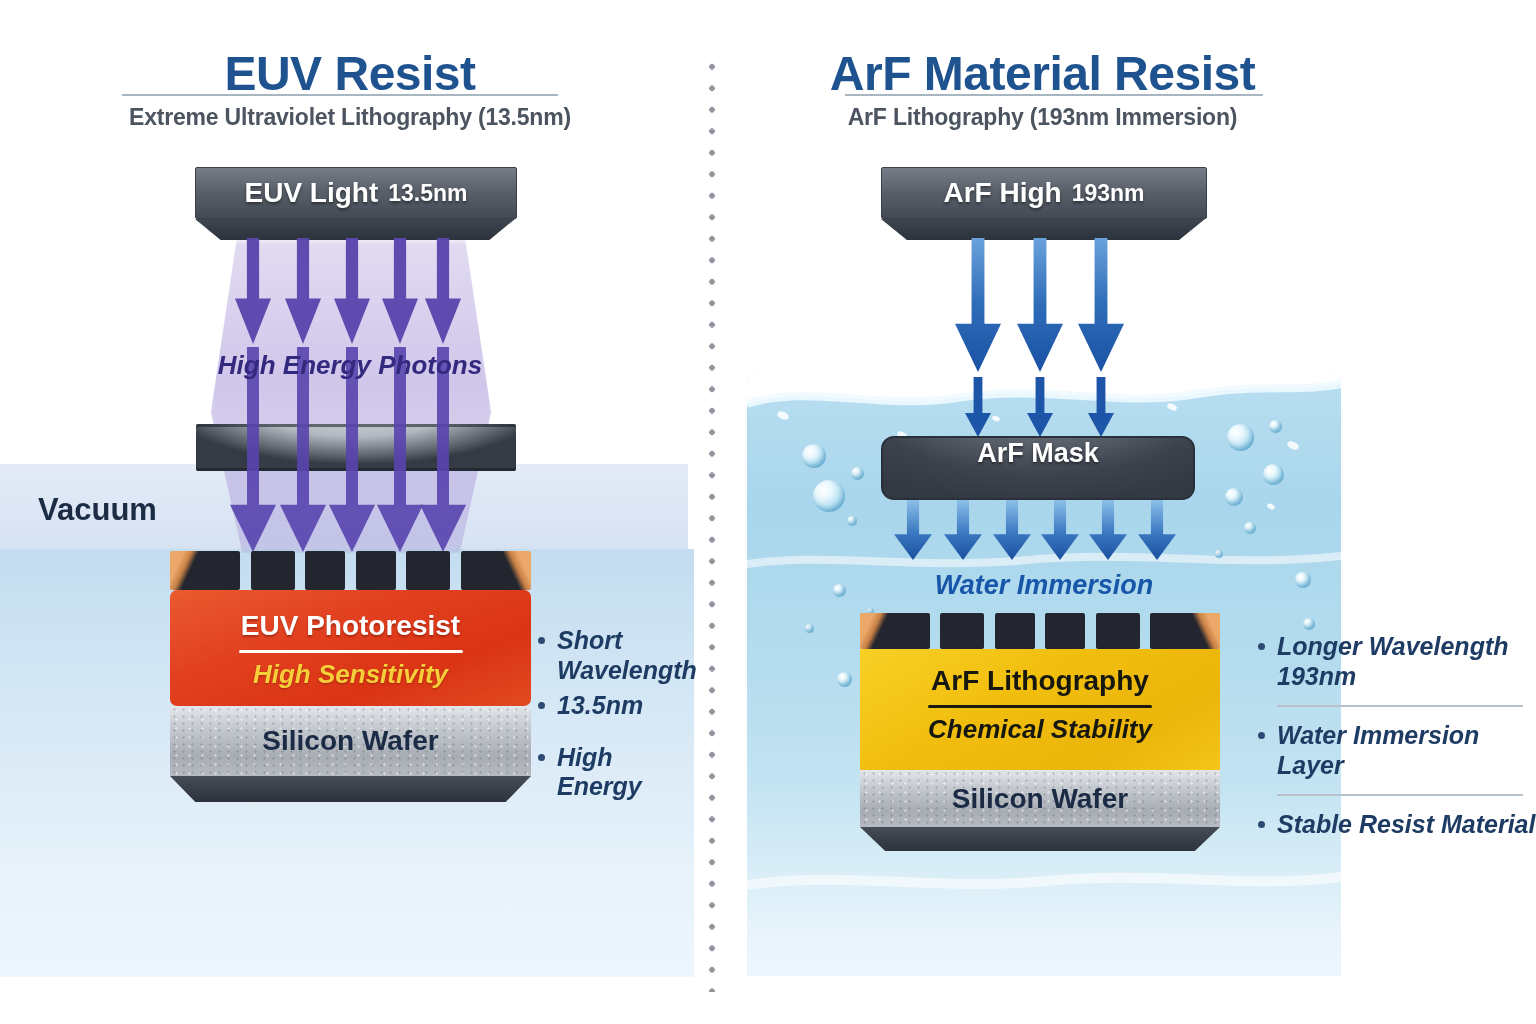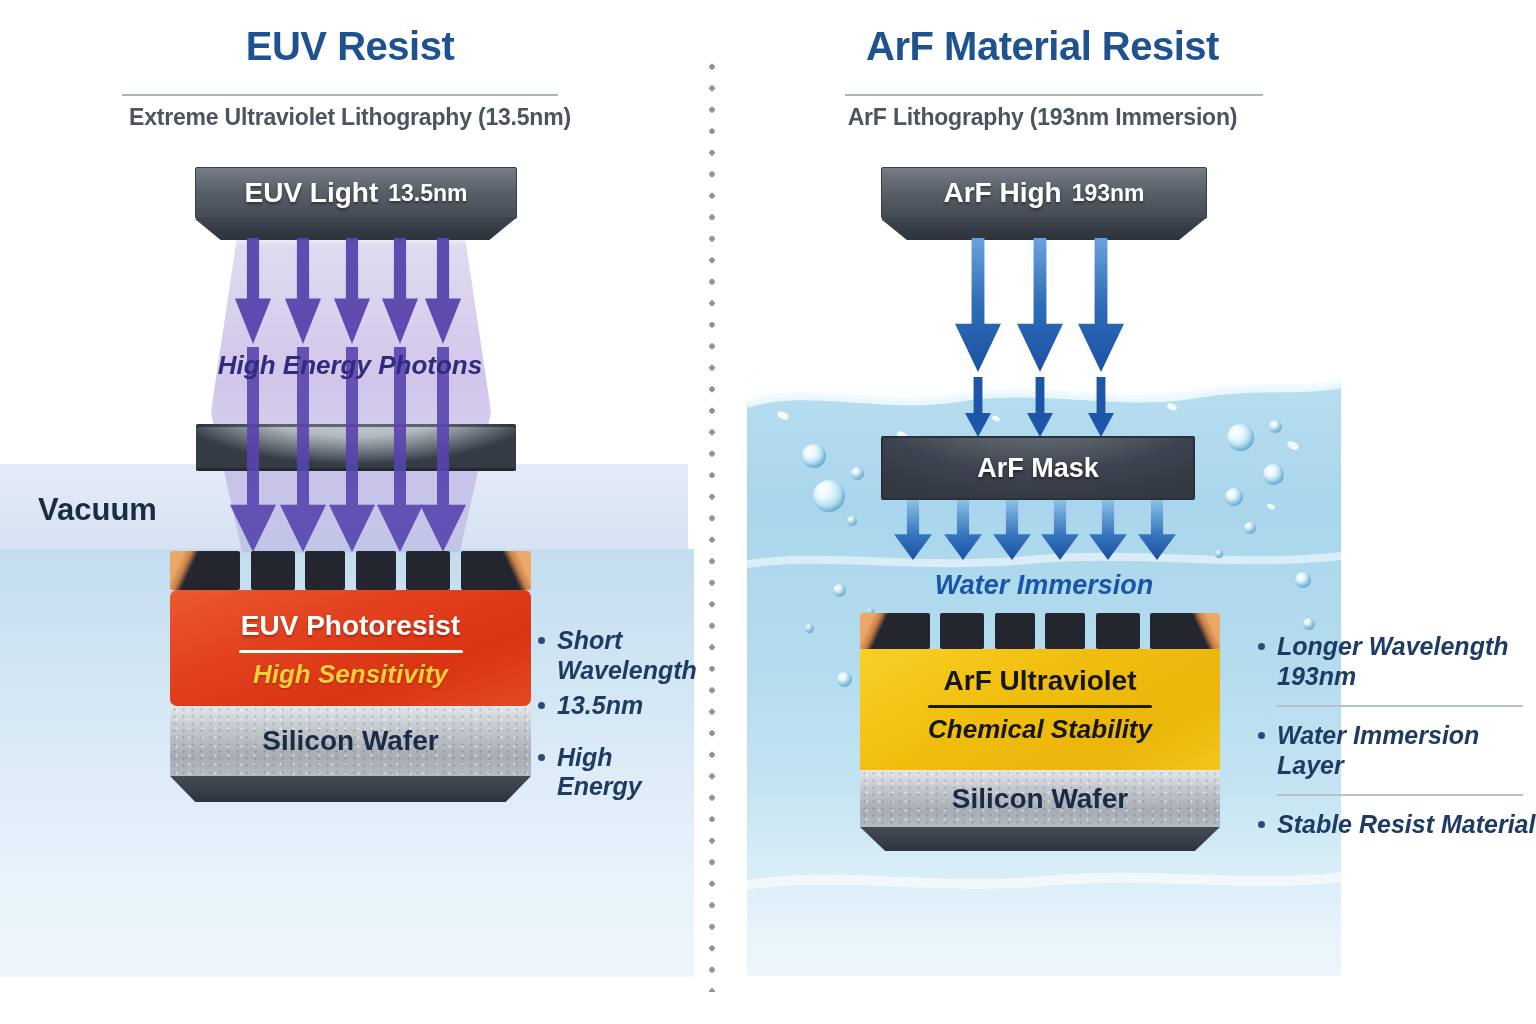--- a/index.html
+++ b/index.html
@@ -5,22 +5,23 @@
   html,body { margin:0; padding:0; background:#fff; }
   #canvas {
     position:relative; width:1536px; height:1024px; overflow:hidden;
     background:#ffffff;
     font-family:"Liberation Sans", sans-serif;
   }
   .abs { position:absolute; }
 
   
   .panel-title {
-    font-size:40px; font-weight:bold; color:#1f5390; text-align:center;
+    font-size:48px; font-weight:bold; color:#1f5390; text-align:center;
     letter-spacing:-0.5px;
+    margin-top:22px;
   }
   .title-underline { height:2px; background:#a8b6c2; }
   .panel-subtitle {
     font-size:23px; font-weight:bold; color:#4b545f; text-align:center;
     letter-spacing:-0.2px;
   }
   .source-bar {
     background:linear-gradient(180deg,#777d86 0%,#5a616b 45%,#434a54 100%);
     border:1px solid #3a4049; border-radius:2px;
     display:flex; align-items:center; justify-content:center; gap:10px;
@@ -140,22 +141,22 @@
     background:linear-gradient(180deg,#6aa2dc 0%,#2e6cb8 50%,#1a52a4 100%);
     clip-path:polygon(36% 0,64% 0,64% 64%,100% 64%,50% 100%,0 64%,36% 64%);
   }
   .la-small {
     width:26px; height:60px; top:377px; z-index:6; background:#1d55a8;
     clip-path:polygon(33% 0,67% 0,67% 60%,100% 60%,50% 100%,0 60%,33% 60%);
   }
   #arf-mask-bar {
     left:881px; top:436px; width:310px; height:60px; z-index:7;
     background:radial-gradient(ellipse 80% 180% at 50% -70%,#8b919b 0%,#5d646e 40%,#3d434e 72%,#333943 100%);
-    border:2px solid #2a3039; border-radius:2px;
-    display:flex; align-items:center; justify-content:center;
+    border:2px solid #2a3039; border-radius:13px;
+    display:flex; justify-content:center;
     color:#fff; font-size:27px; font-weight:bold; text-shadow:0 2px 3px rgba(0,0,0,.5);
   }
   .ma-sub {
     width:38px; height:60px; top:500px; z-index:6;
     background:linear-gradient(180deg,#8cc0e8 0%,#3a78c0 55%,#1a4f9e 100%);
     clip-path:polygon(34% 0,66% 0,66% 57%,100% 57%,50% 100%,0 57%,34% 57%);
   }
   #water-label {
     left:860px; top:570px; width:368px; z-index:8; text-align:center;
     color:#1756a8; font-size:27px; font-weight:bold; font-style:italic;
@@ -312,21 +313,21 @@
     <div id="arf-stack" class="abs stack">
       <div id="arf-teeth" class="teeth">
         <div class="tooth accent-l" style="width:70px;"></div>
         <div class="tooth" style="width:44px;"></div>
         <div class="tooth" style="width:40px;"></div>
         <div class="tooth" style="width:40px;"></div>
         <div class="tooth" style="width:44px;"></div>
         <div class="tooth accent-r" style="width:70px;"></div>
       </div>
       <div id="arf-resist">
-        <div class="block-title">ArF Ultraviolet</div>
+        <div class="block-title">ArF Lithography</div>
         <div class="block-rule"></div>
         <div class="block-prop">Chemical Stability</div>
       </div>
       <div id="arf-wafer" class="wafer">
         <span>Silicon Wafer</span>
       </div>
       <div id="arf-base" class="stack-base"></div>
     </div>
 
     <ul id="right-bullets" class="abs bullet-list">

